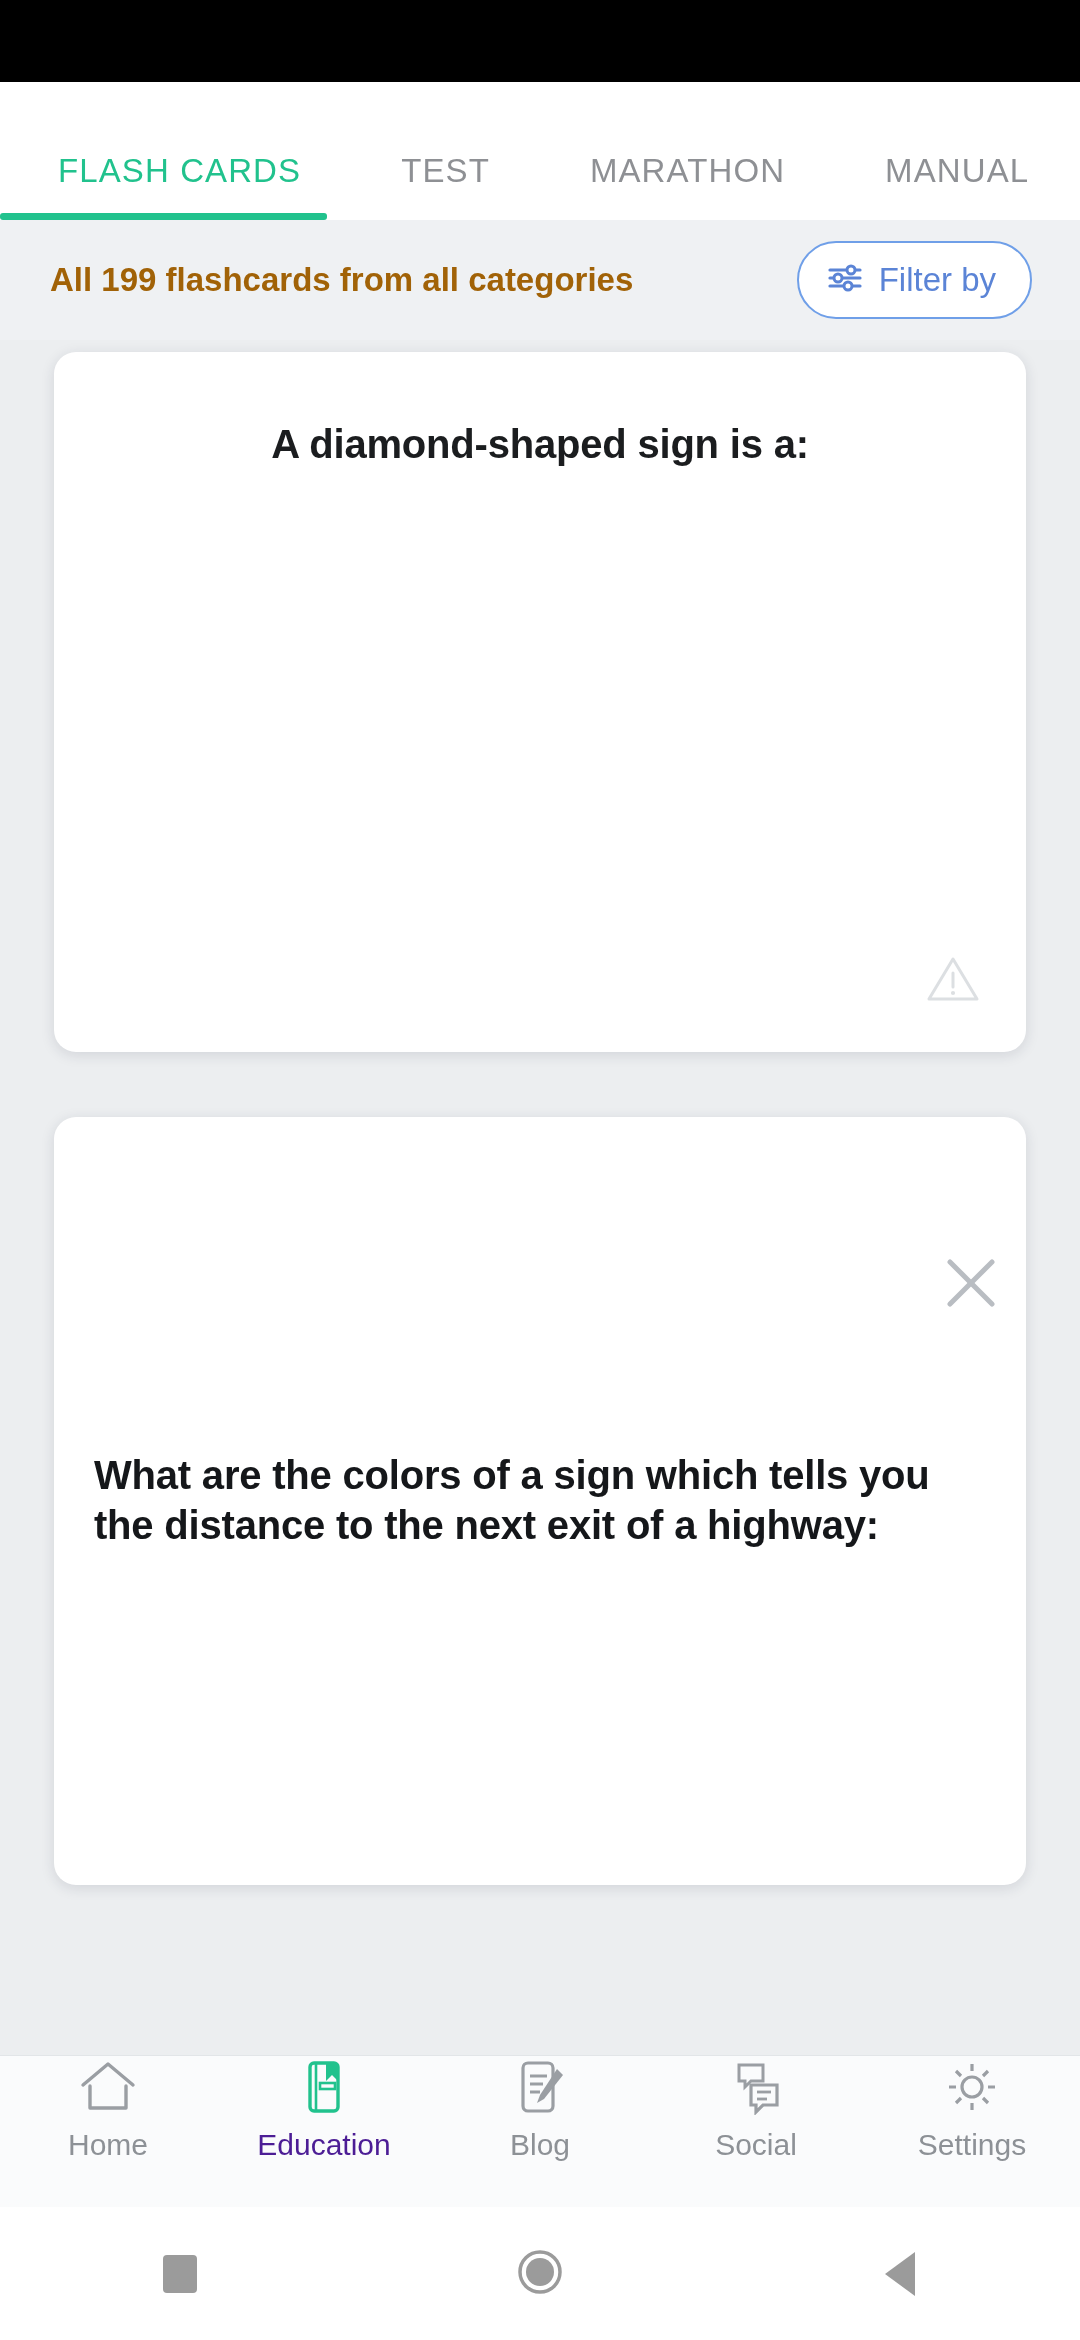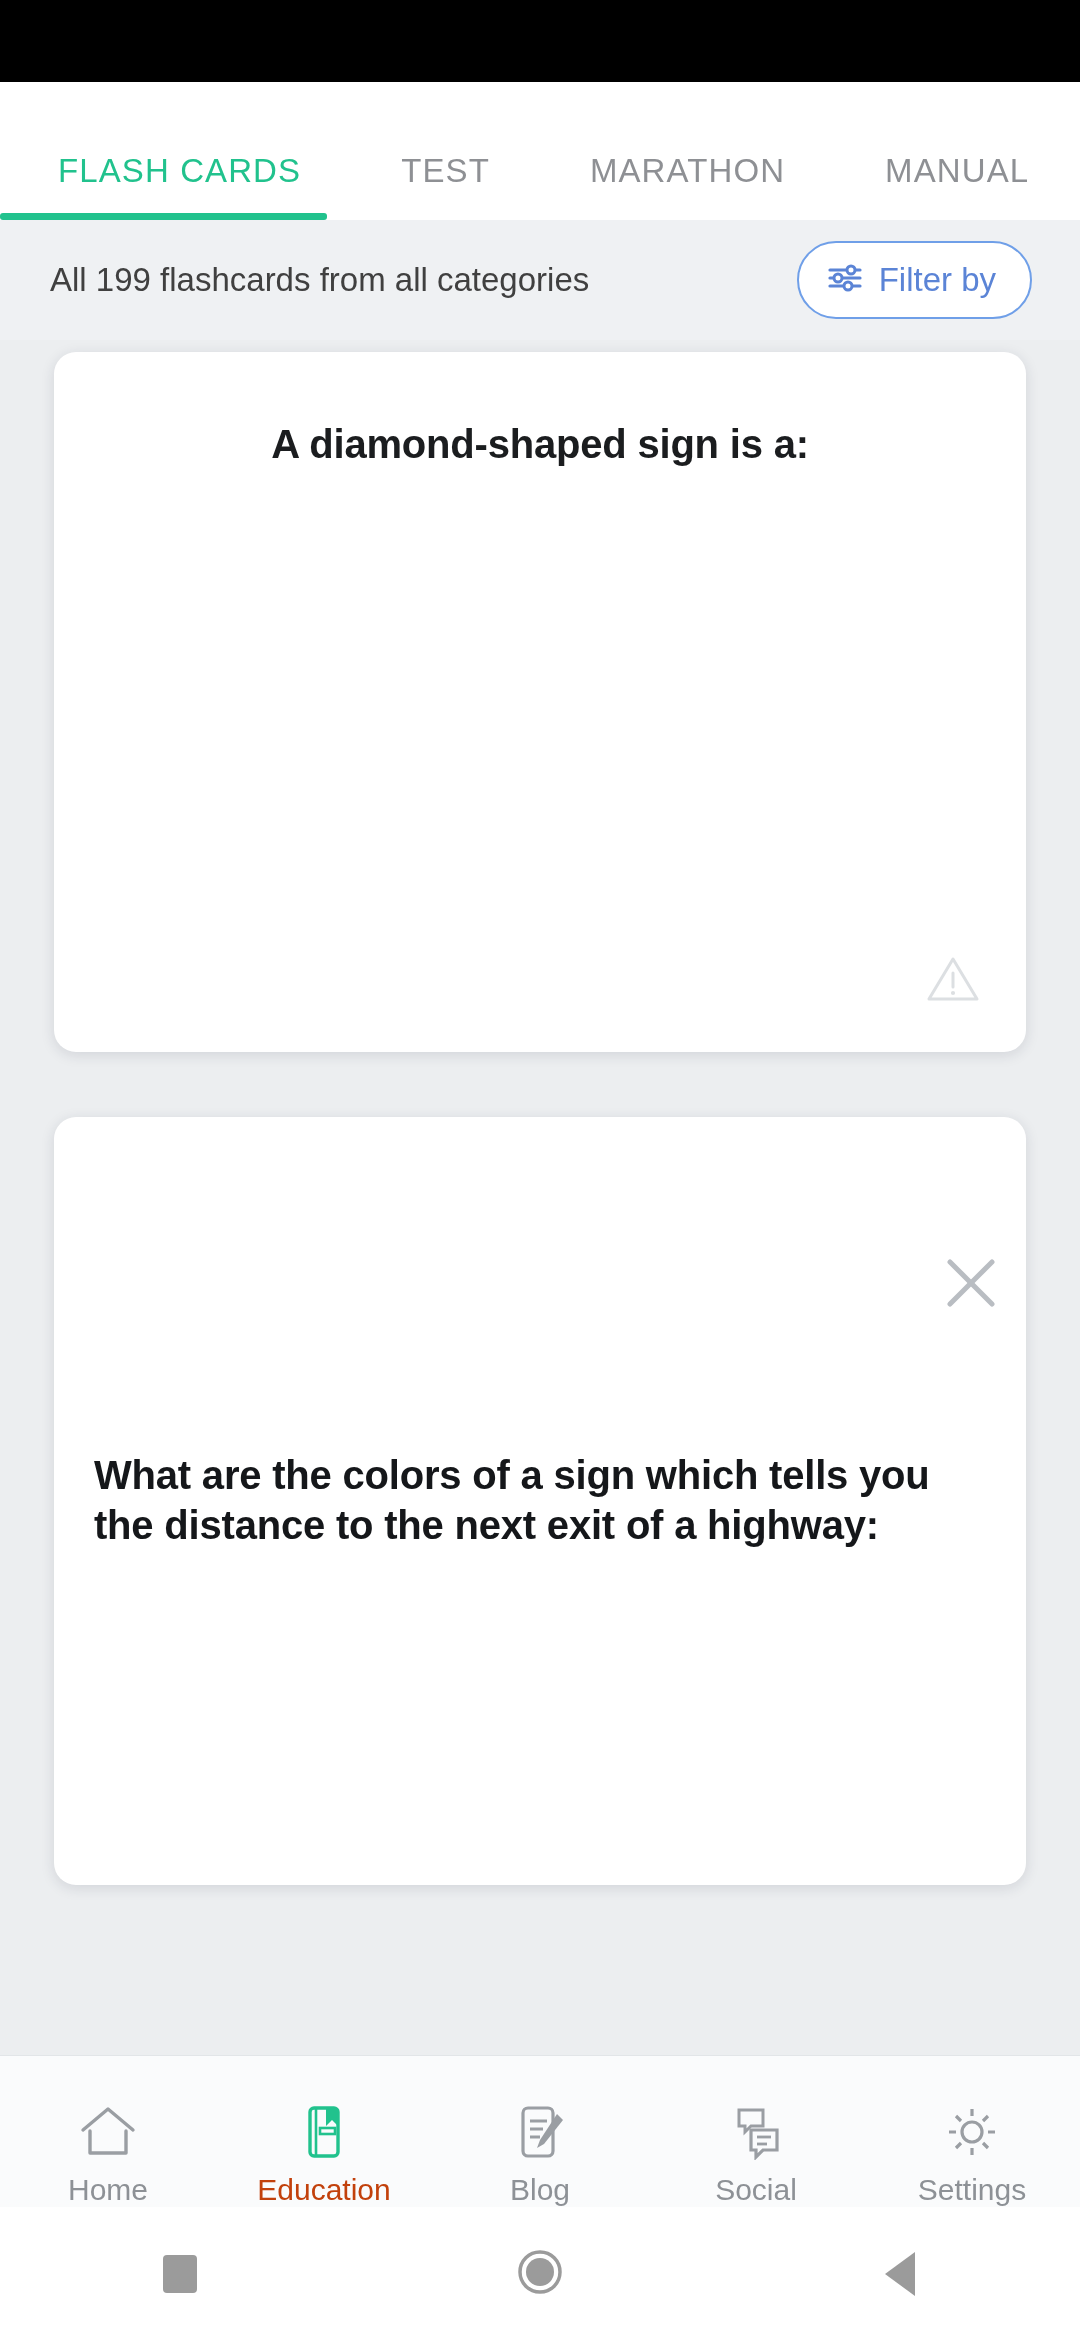--- a/index.html
+++ b/index.html
@@ -57,22 +57,22 @@
   .filter-row {
     height:120px;
     display:flex;
     align-items:center;
     justify-content:space-between;
     padding:0 48px 0 50px;
     background:#eff1f3;
   }
   .filter-caption {
     font-size:33px;
-    color:#404040;
-    font-weight:400;
+    color:#a16207;
+    font-weight:700;
   }
   .filter-btn {
     display:flex;
     align-items:center;
     gap:16px;
     border:2px solid #6f9fe8;
     border-radius:46px;
     height:78px;
     padding:0 34px 0 28px;
     background:#ffffff;
@@ -147,35 +147,35 @@
   
   .bottom-nav {
     position:absolute;
     left:0;
     bottom:133px;
     width:100%;
     height:152px;
     background:#fafbfc;
     border-top:1px solid #e2e5e8;
     display:flex;
-    align-items:flex-end;
+    align-items:flex-start;
   }
   .nav-item {
     flex:1;
     display:flex;
     flex-direction:column;
     align-items:center;
     justify-content:center;
     gap:10px;
   }
   .nav-label {
     font-size:30px;
     color:#8d9196;
   }
-  .nav-item.active .nav-label { color:#c2410c; }
+  .nav-item.active .nav-label { color:#4c1d95; }
   .nav-icon { height:62px; display:flex; align-items:center; justify-content:center; }
 
   
   .sys-nav {
     position:absolute;
     left:0;
     bottom:0;
     width:100%;
     height:133px;
     background:#ffffff;

